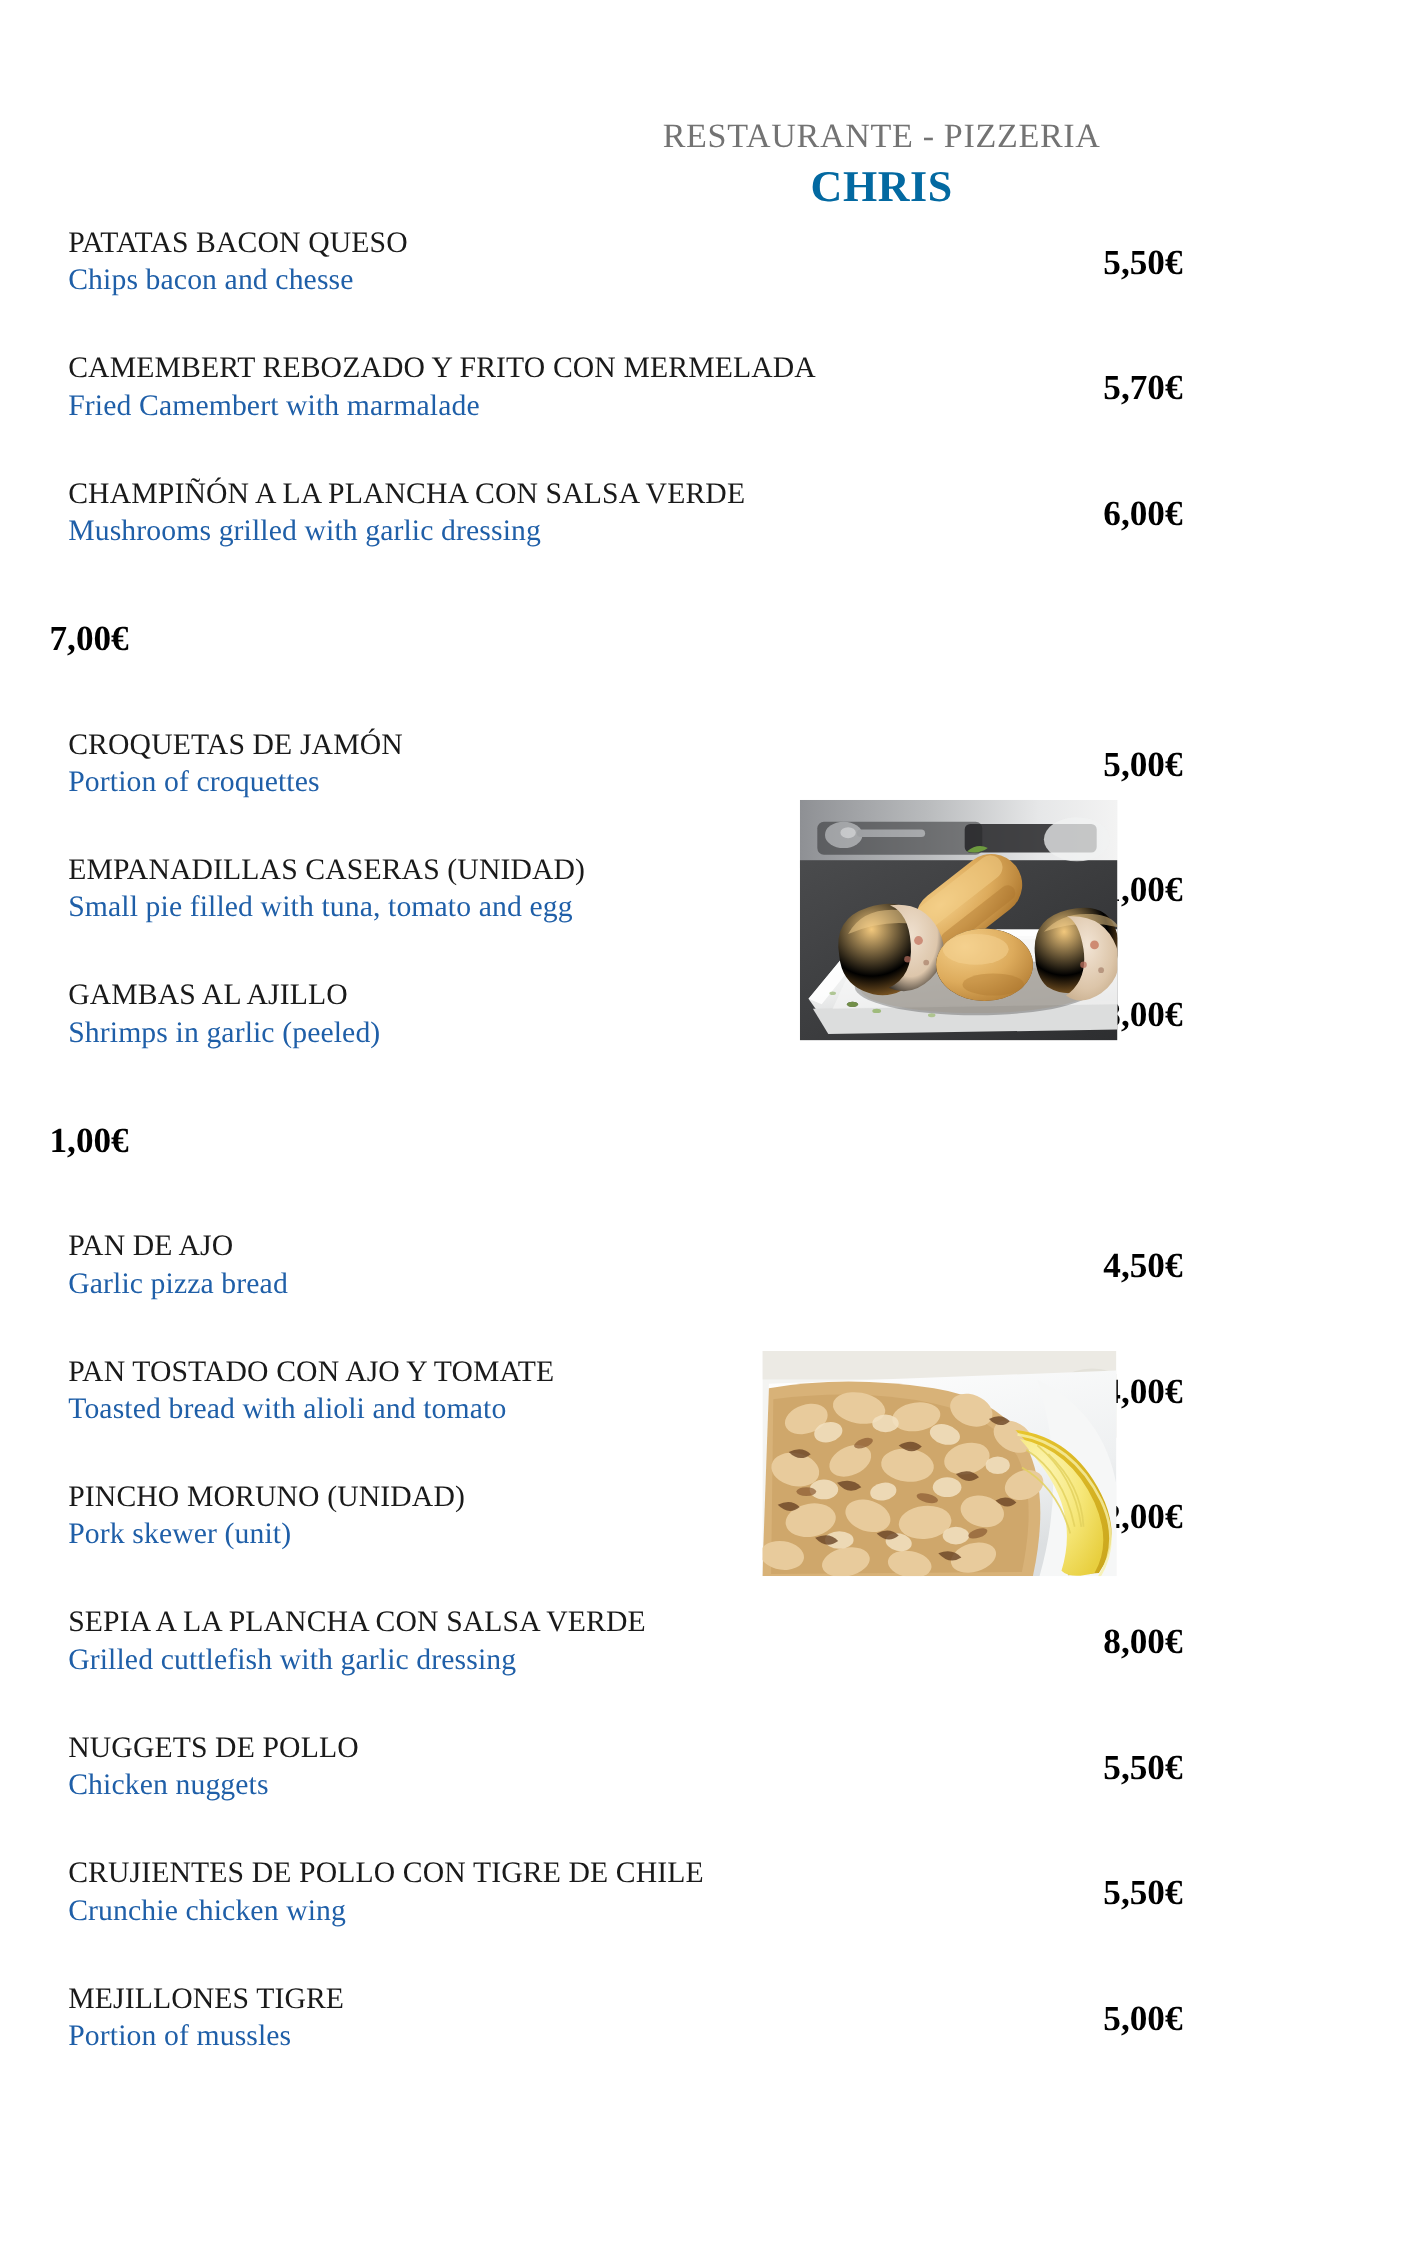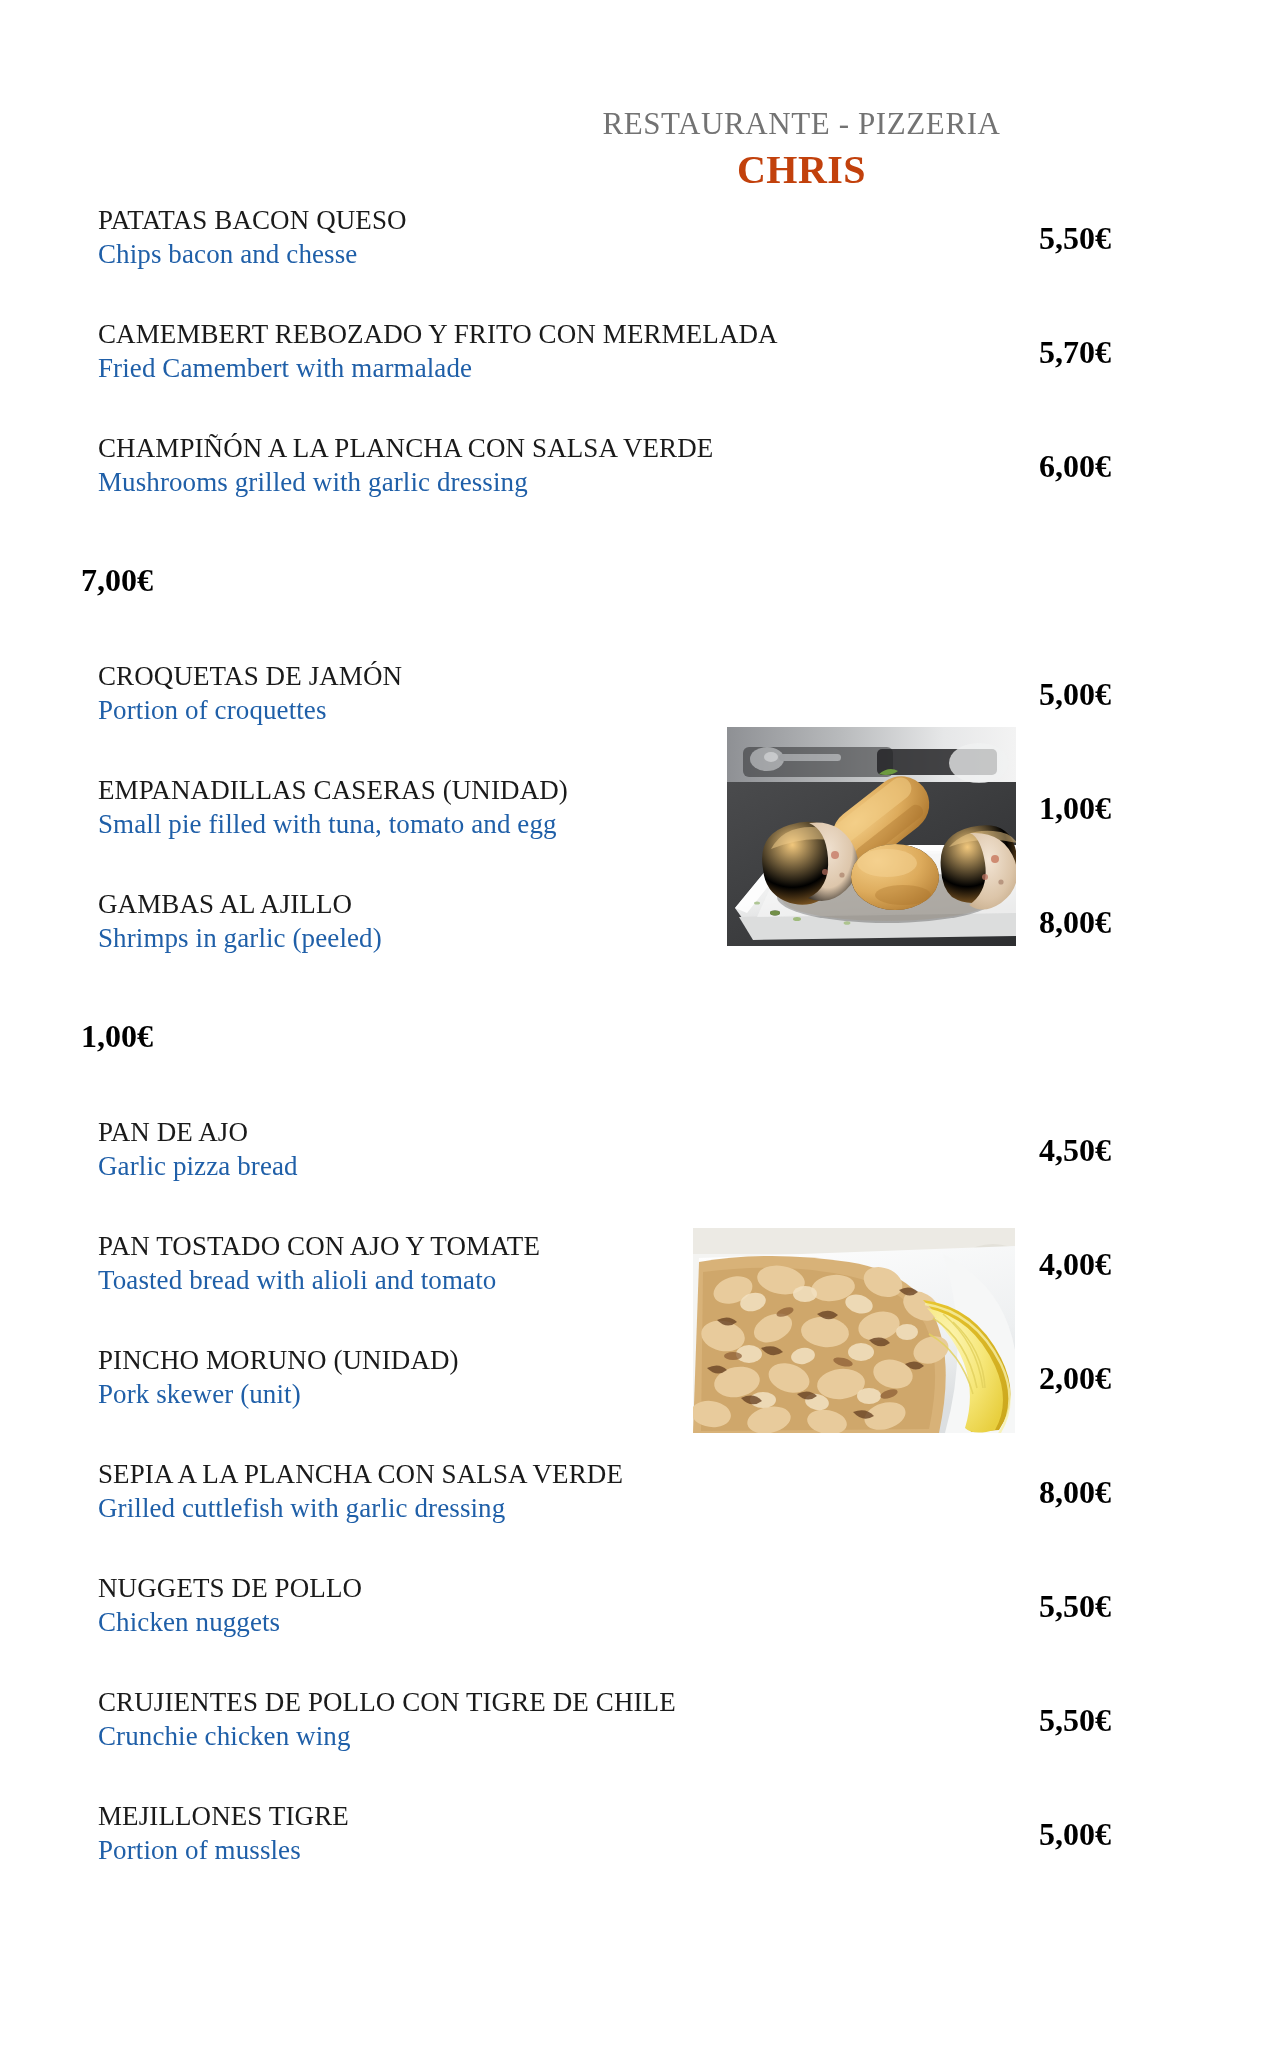--- a/index.html
+++ b/index.html
@@ -27,33 +27,32 @@
   .header-line1 {
     font-size: 31px;
     letter-spacing: 0.6px;
     color: #737373;
     line-height: 1.05;
     white-space: nowrap;
   }
   .header-line2 {
     font-size: 40px;
     font-weight: bold;
-    color: #c2410c;
+    color: #0369a1;
     line-height: 1.15;
     margin-top: 6px;
     letter-spacing: 0.5px;
   }
 
   
   .menu {
     position: absolute;
     top: 205px;
     left: 0;
     width: 1128px;
-    padding-left: 36px;
   }
   .menu-row {
     position: relative;
     display: flex;
     align-items: flex-start;
     justify-content: space-between;
     height: 114px;
     box-sizing: border-box;
   }
   .row-texts {

